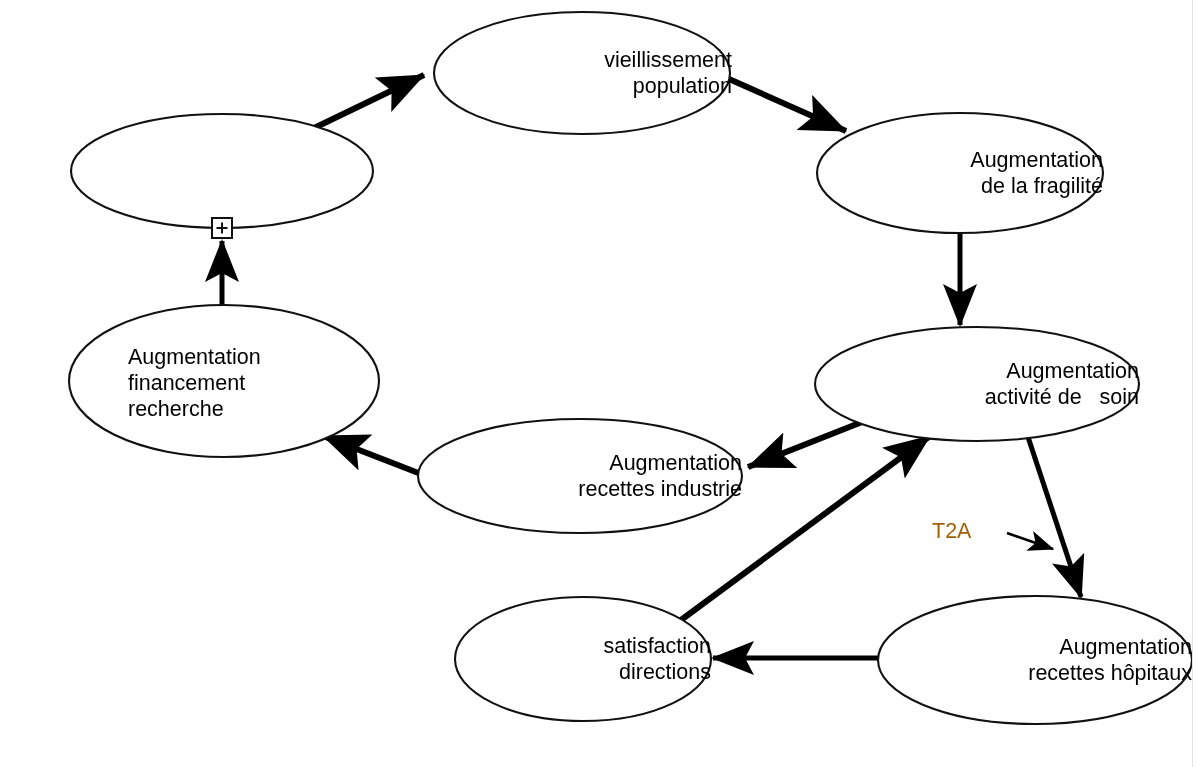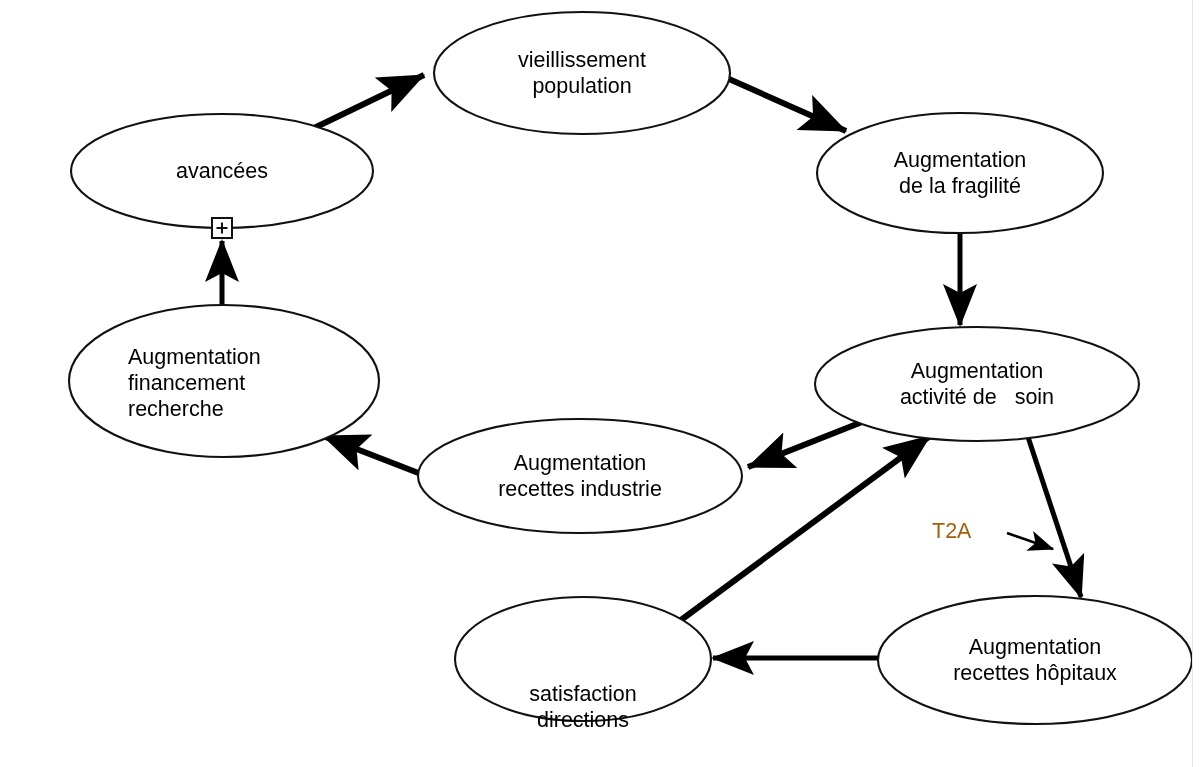--- a/index.html
+++ b/index.html
@@ -57,21 +57,21 @@
   .polarity-glyph {
     stroke: #111111;
     stroke-width: 2;
   }
   .node-label {
     position: absolute;
     color: #000000;
     font-family: "Liberation Sans", sans-serif;
     font-size: 21.5px;
     line-height: 26px;
-    text-align: center;
+    text-align: right;
     white-space: pre;
     pointer-events: none;
   }
   .node-label.left-align {
     text-align: left;
   }
   .edge-label {
     position: absolute;
     color: #a16207;
     font-family: "Liberation Sans", sans-serif;
@@ -155,39 +155,38 @@
     <ellipse class="node-ellipse" cx="583" cy="659" rx="128" ry="62"></ellipse>
     <ellipse class="node-ellipse" cx="1035" cy="660" rx="157" ry="64"></ellipse>
 
     <g>
       <rect class="polarity-box" x="212" y="218" width="20" height="20"></rect>
       <line class="polarity-glyph" x1="216.5" y1="228" x2="227.5" y2="228"></line>
       <line class="polarity-glyph" x1="222" y1="222.5" x2="222" y2="233.5"></line>
     </g>
   </svg>
 
-  <div class="node-label" style="left:72px; top:158px; width:300px;">avancées</div>
 
   <div class="node-label" style="left:432px; top:47px; width:300px;">vieillissement
 population</div>
 
   <div class="node-label" style="left:817px; top:147px; width:286px;">Augmentation
 de la fragilité</div>
 
   <div class="node-label" style="left:815px; top:358px; width:324px;">Augmentation
 activité de   soin</div>
 
   <div class="node-label left-align" style="left:128px; top:344px; width:280px;">Augmentation
 financement
 recherche</div>
 
   <div class="node-label" style="left:418px; top:450px; width:324px;">Augmentation
 recettes industrie</div>
 
-  <div class="node-label" style="left:455px; top:633px; width:256px;margin-top:48px;">satisfaction
+  <div class="node-label" style="left:455px; top:633px; width:256px;">satisfaction
 directions</div>
 
   <div class="node-label" style="left:878px; top:634px; width:314px;">Augmentation
 recettes hôpitaux</div>
 
   <div class="edge-label" style="left:932px; top:519px;">T2A</div>
 
   <div class="right-rule"></div>
 
 </div>

